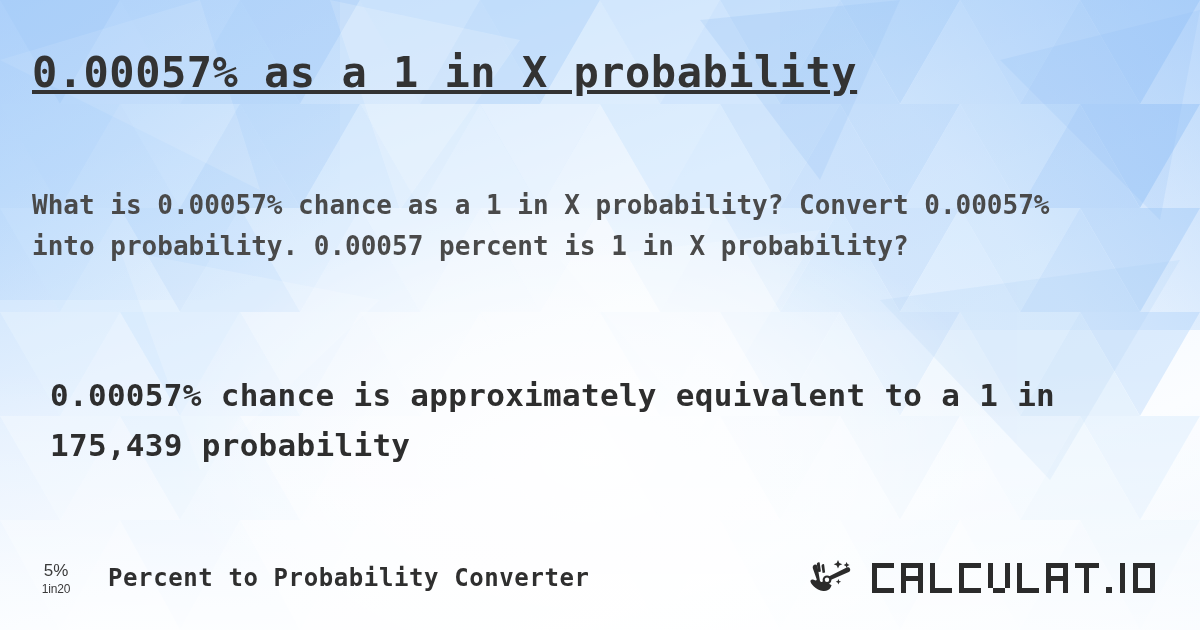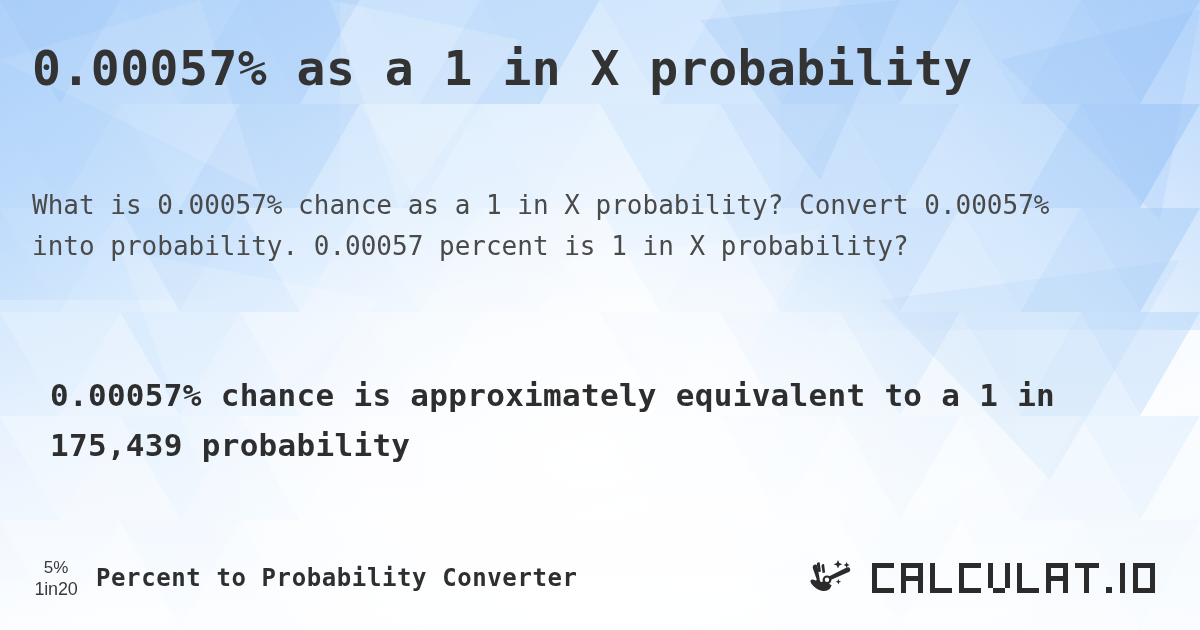--- a/index.html
+++ b/index.html
@@ -66,40 +66,41 @@
     position: relative;
     z-index: 5;
     padding: 0 32px;
     box-sizing: border-box;
     height: 630px;
   }
 
   .title {
     position: absolute;
     left: 32px;
-    top: 40px;
+    top: 48px;
     margin: 0;
-    font-size: 48px;
+    font-size: 42px;
     line-height: 1.18;
     font-weight: 700;
     letter-spacing: 0.5px;
     color: #333333;
     font-family: "DejaVu Sans Mono", "Liberation Mono", monospace;
     white-space: nowrap;
+    text-decoration: underline;
   }
 
   .description {
     position: absolute;
     left: 32px;
     top: 185px;
     width: 1075px;
     margin: 0;
     font-size: 26px;
     line-height: 41px;
-    font-weight: 400;
+    font-weight: 700;
     color: #4a4a4a;
     font-family: "DejaVu Sans Mono", "Liberation Mono", monospace;
   }
 
   .answer {
     position: absolute;
     left: 32px;
     top: 352px;
     width: 1130px;
     margin: 18px;
@@ -139,33 +140,34 @@
     font-family: "Liberation Sans", "DejaVu Sans", sans-serif;
     color: #3a3a3a;
     width: 52px;
   }
   .pct-badge .big {
     font-size: 17px;
     font-weight: 400;
     letter-spacing: 0px;
   }
   .pct-badge .small {
-    font-size: 18px;
+    font-size: 12px;
     font-weight: 400;
     margin-top: 4px;
     letter-spacing: -0.2px;
   }
 
   .footer-title {
     font-size: 24px;
     font-weight: 700;
     letter-spacing: 0.6px;
     color: #2f2f2f;
     font-family: "DejaVu Sans Mono", "Liberation Mono", monospace;
     white-space: nowrap;
+    margin-left: 12px;
   }
 
   .brand {
     display: flex;
     align-items: center;
     gap: 6px;
   }
   .brand-mark { display: block; }
 
   .brand-name {

